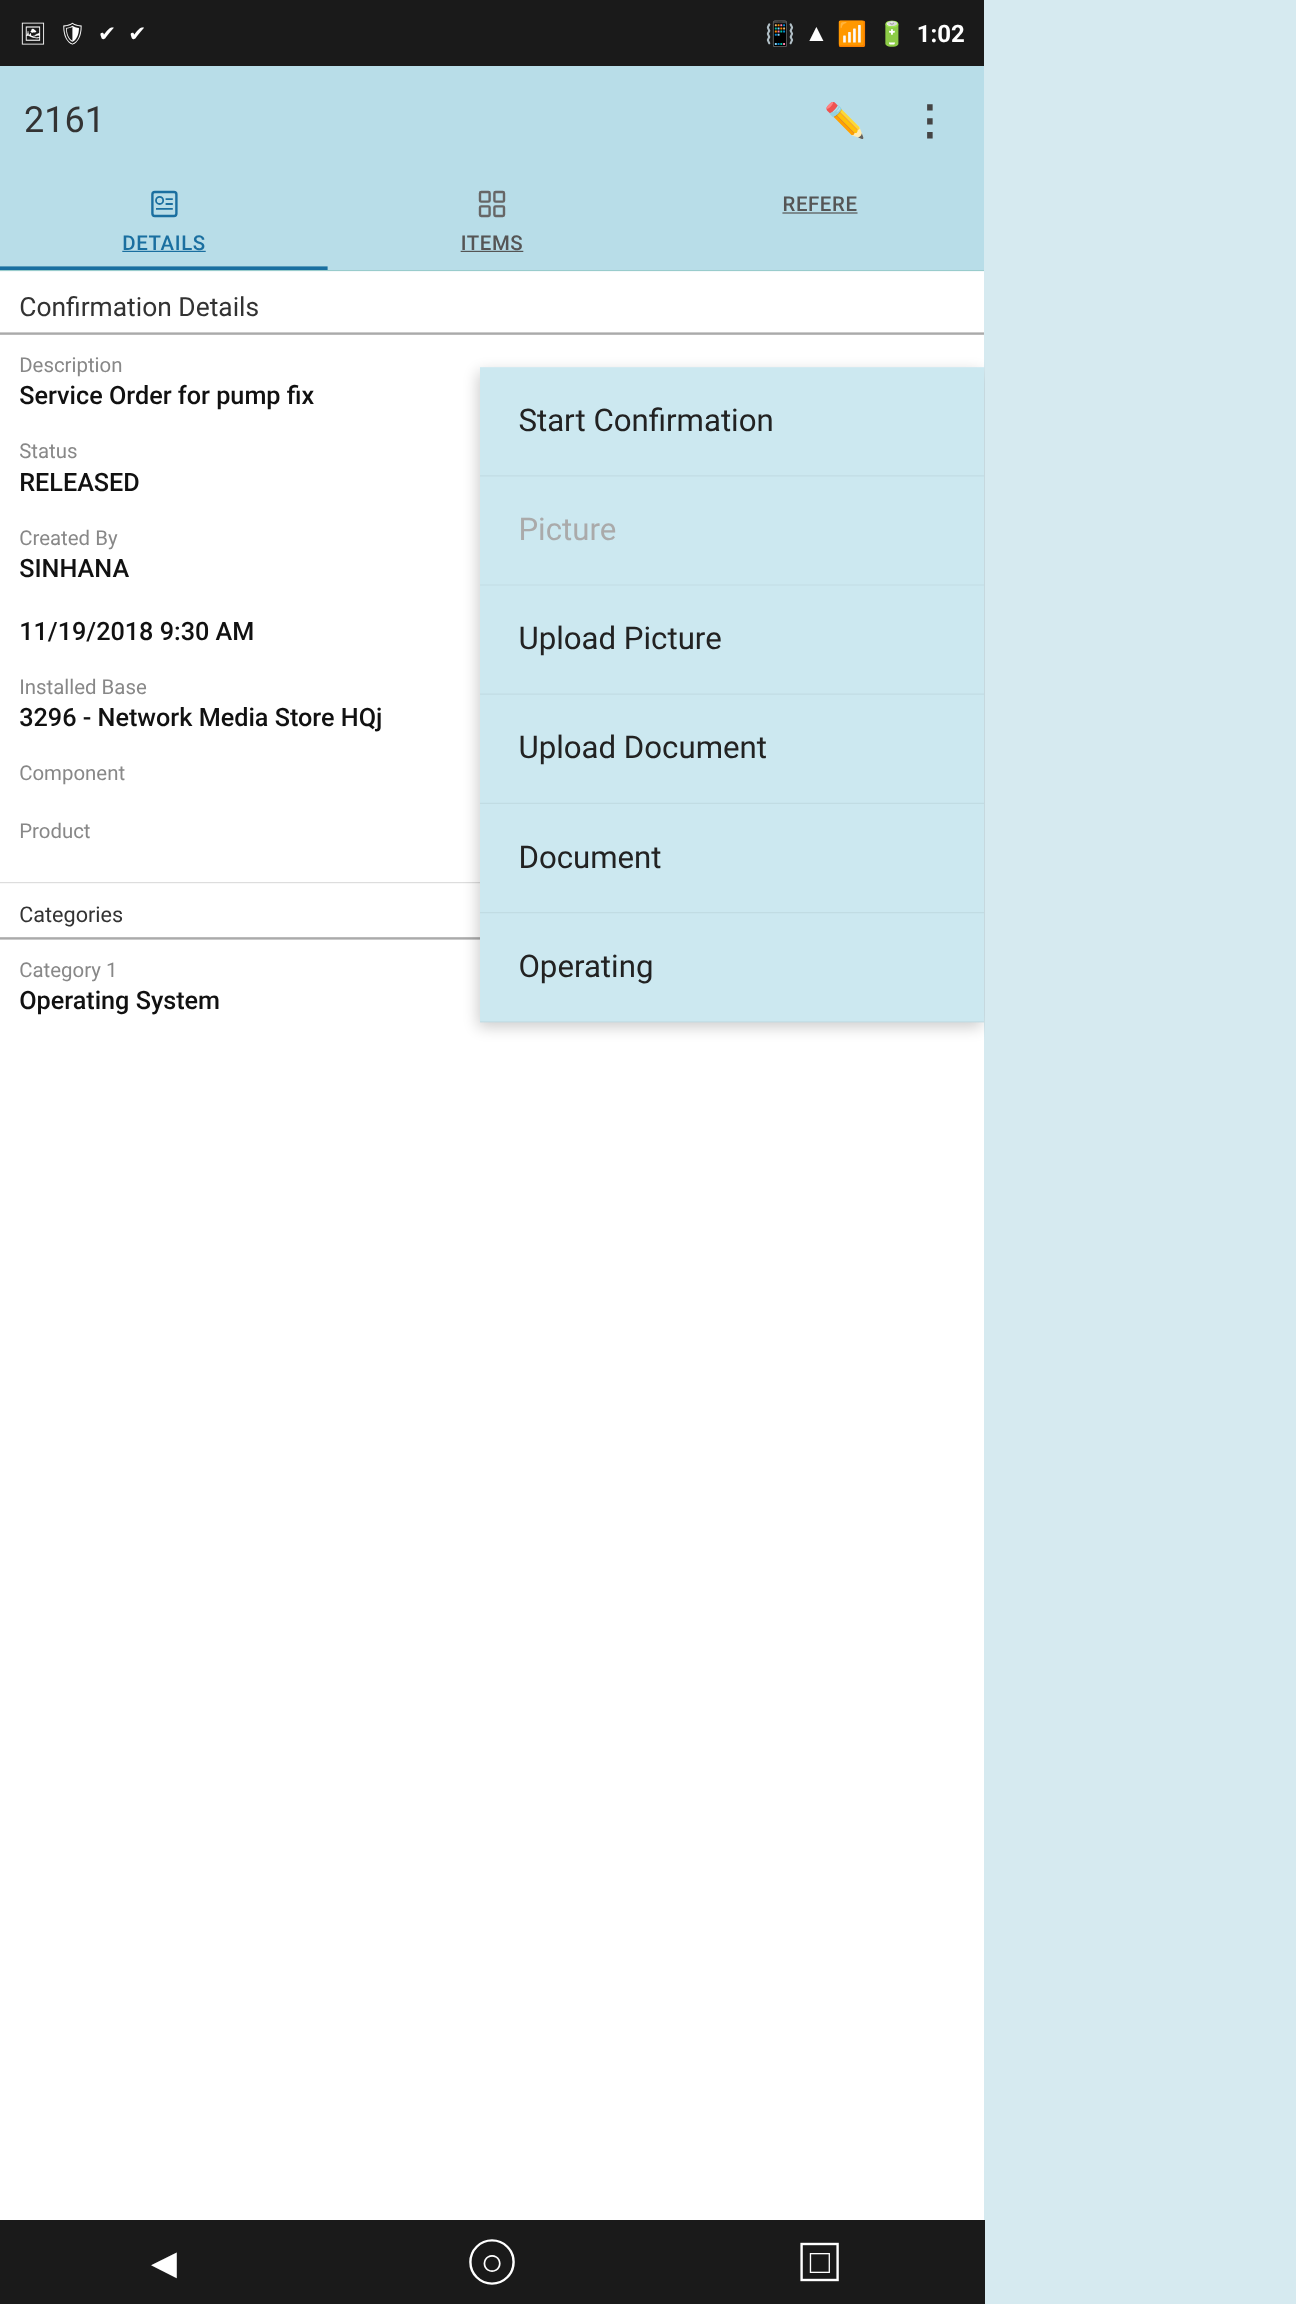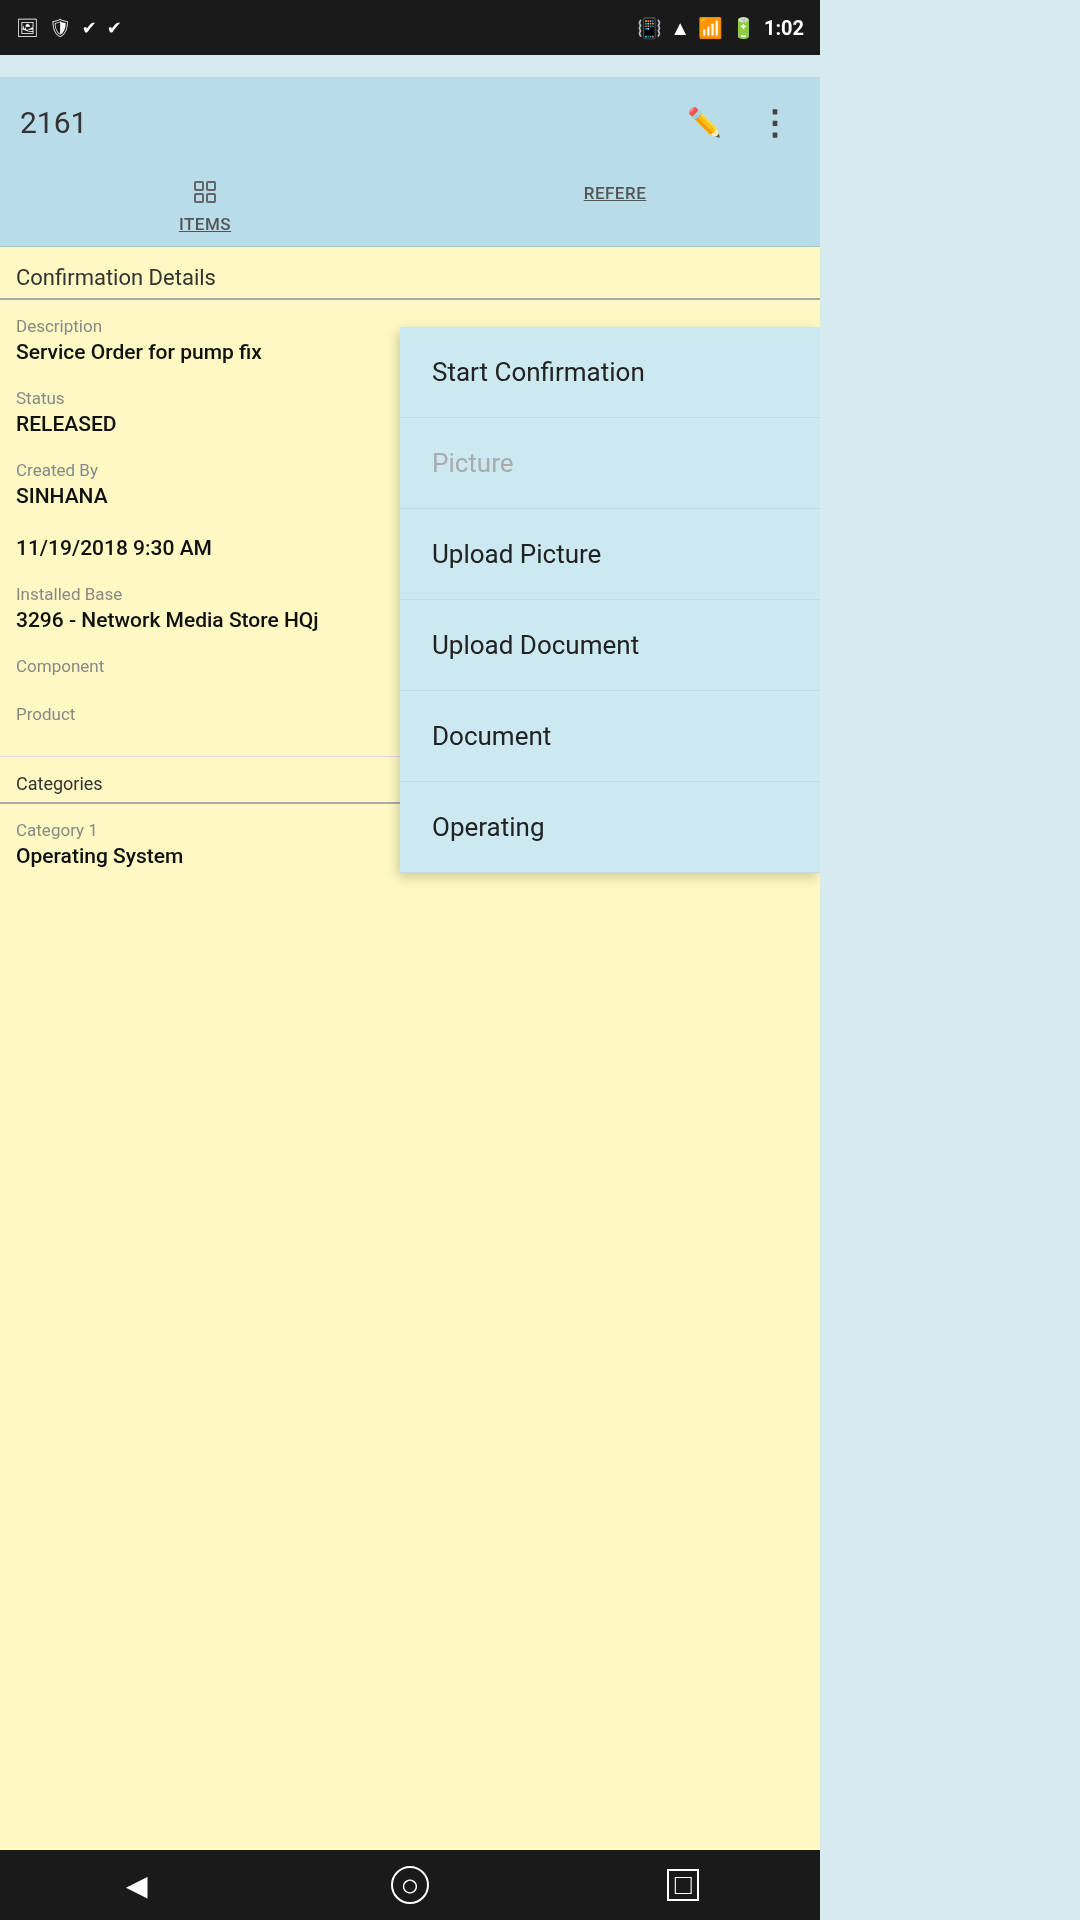--- a/index.html
+++ b/index.html
@@ -39,21 +39,20 @@
 
     
     .app-bar {
       width: 100%;
       height: 90px;
       background: #b8dde8;
       display: flex;
       align-items: center;
       justify-content: space-between;
       padding: 0 20px;
-      margin-top: 22px;
     }
     .app-bar-title {
       font-size: 30px;
       color: #333;
       font-weight: 400;
     }
     .app-bar-icons {
       display: flex;
       gap: 20px;
       align-items: center;
@@ -101,21 +100,21 @@
       background: #1a6fa0;
     }
     .tab-icon {
       margin-bottom: 4px;
       font-size: 22px;
     }
 
     
     .main-content {
       width: 100%;
-      background: #fef9c3;
+      background: #ffffff;
       min-height: calc(1920px - 55px - 90px - 70px - 70px);
       position: relative;
     }
 
     
     .section-header {
       padding: 18px 16px 8px;
       border-bottom: 2px solid #aaa;
       margin-bottom: 0;
     }
@@ -234,20 +233,32 @@
     <button class="icon-btn" style="font-size:28px;">
       <span>✏️</span>
     </button>
     <button class="icon-btn" style="font-size:34px; font-weight:bold;">
       <span>⋮</span>
     </button>
   </div>
 </div>
 
 <div class="tabs-bar">
+  <div class="tab active">
+    <span class="tab-icon">
+      <svg width="26" height="26" viewBox="0 0 26 26" fill="none">
+        <rect x="3" y="3" width="20" height="20" rx="2" stroke="#1a6fa0" stroke-width="2"></rect>
+        <circle cx="9" cy="10" r="3" stroke="#1a6fa0" stroke-width="1.5"></circle>
+        <line x1="14" y1="9" x2="20" y2="9" stroke="#1a6fa0" stroke-width="1.5"></line>
+        <line x1="14" y1="13" x2="20" y2="13" stroke="#1a6fa0" stroke-width="1.5"></line>
+        <line x1="6" y1="17" x2="20" y2="17" stroke="#1a6fa0" stroke-width="1.5"></line>
+      </svg>
+    </span>
+    <span>DETAILS</span>
+  </div>
   <div class="tab">
     <span class="tab-icon">
       <svg width="26" height="26" viewBox="0 0 26 26" fill="none">
         <rect x="3" y="3" width="8" height="8" rx="1" stroke="#666" stroke-width="2"></rect>
         <rect x="15" y="3" width="8" height="8" rx="1" stroke="#666" stroke-width="2"></rect>
         <rect x="3" y="15" width="8" height="8" rx="1" stroke="#666" stroke-width="2"></rect>
         <rect x="15" y="15" width="8" height="8" rx="1" stroke="#666" stroke-width="2"></rect>
       </svg>
     </span>
     <span>ITEMS</span>

